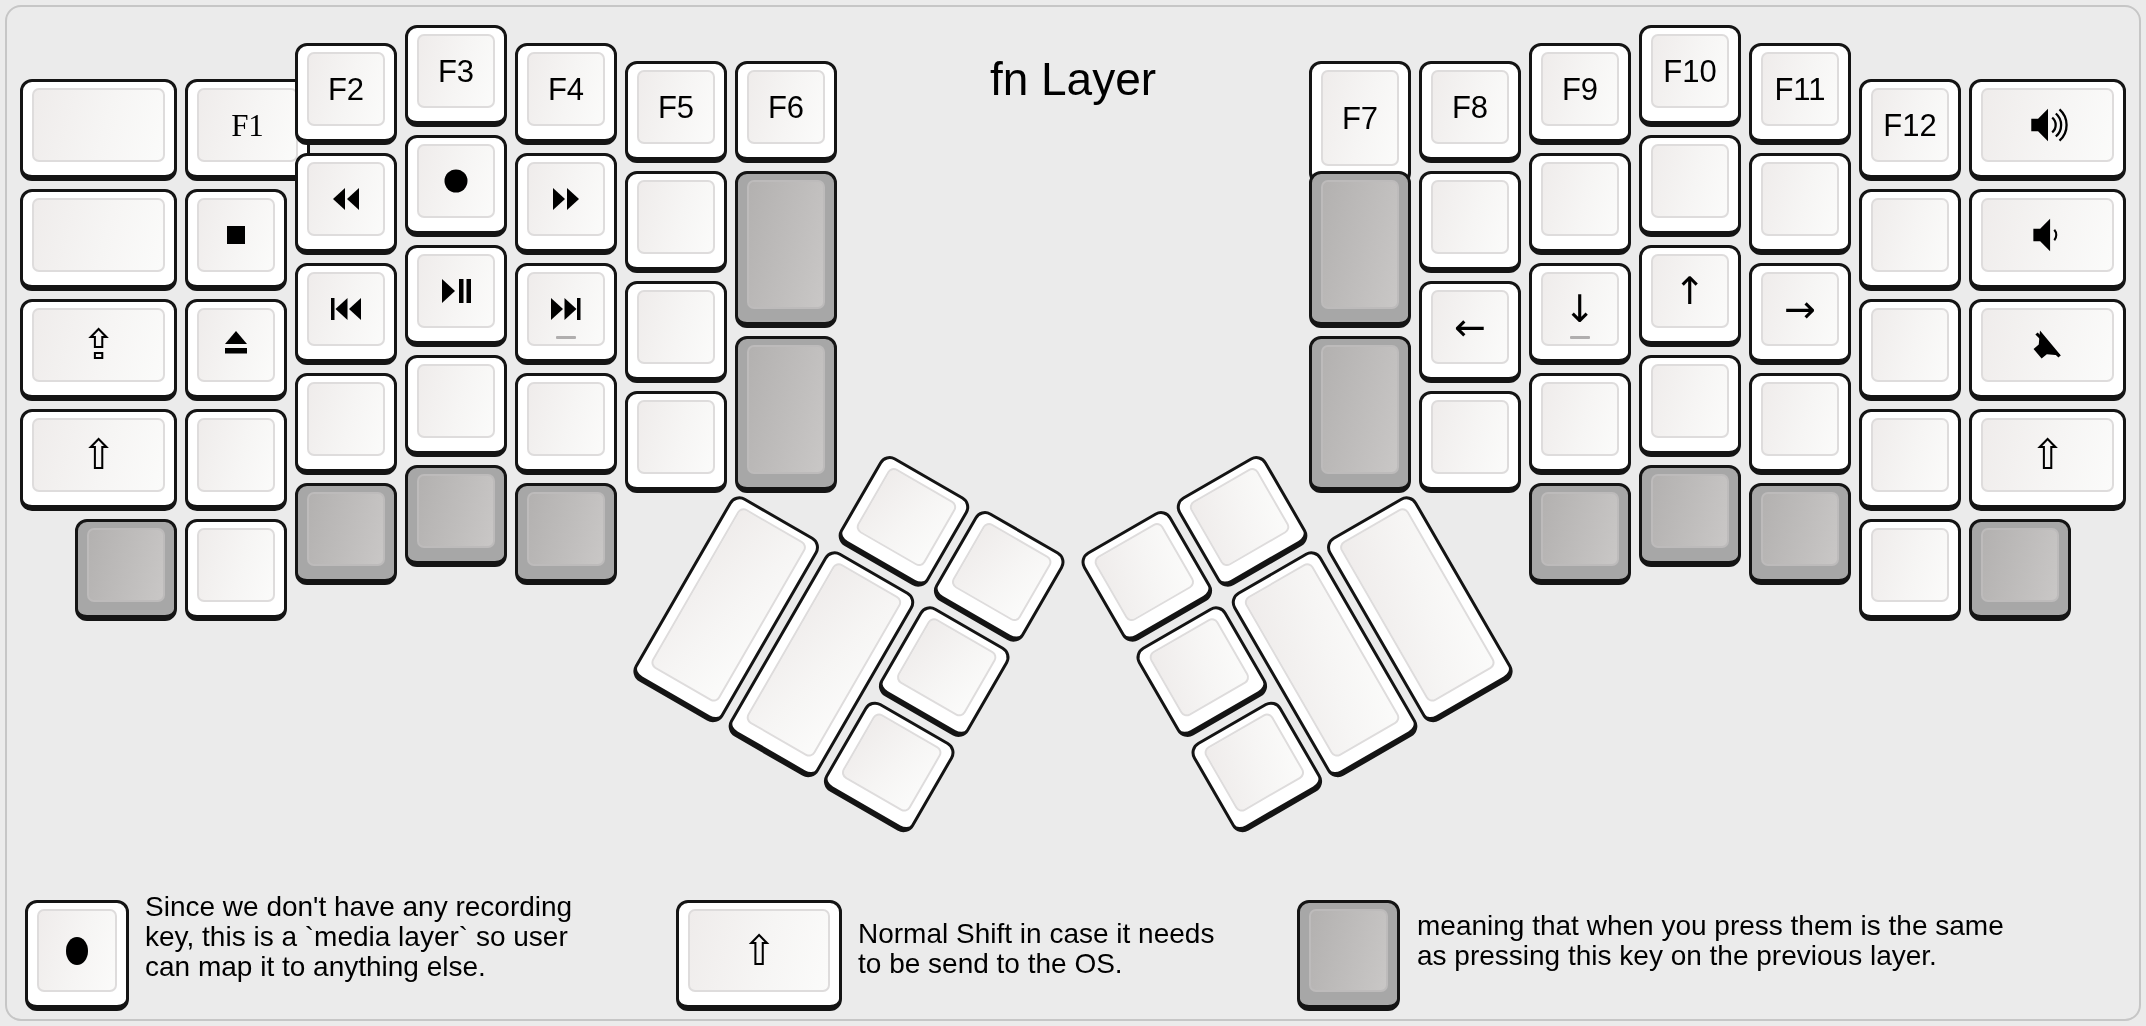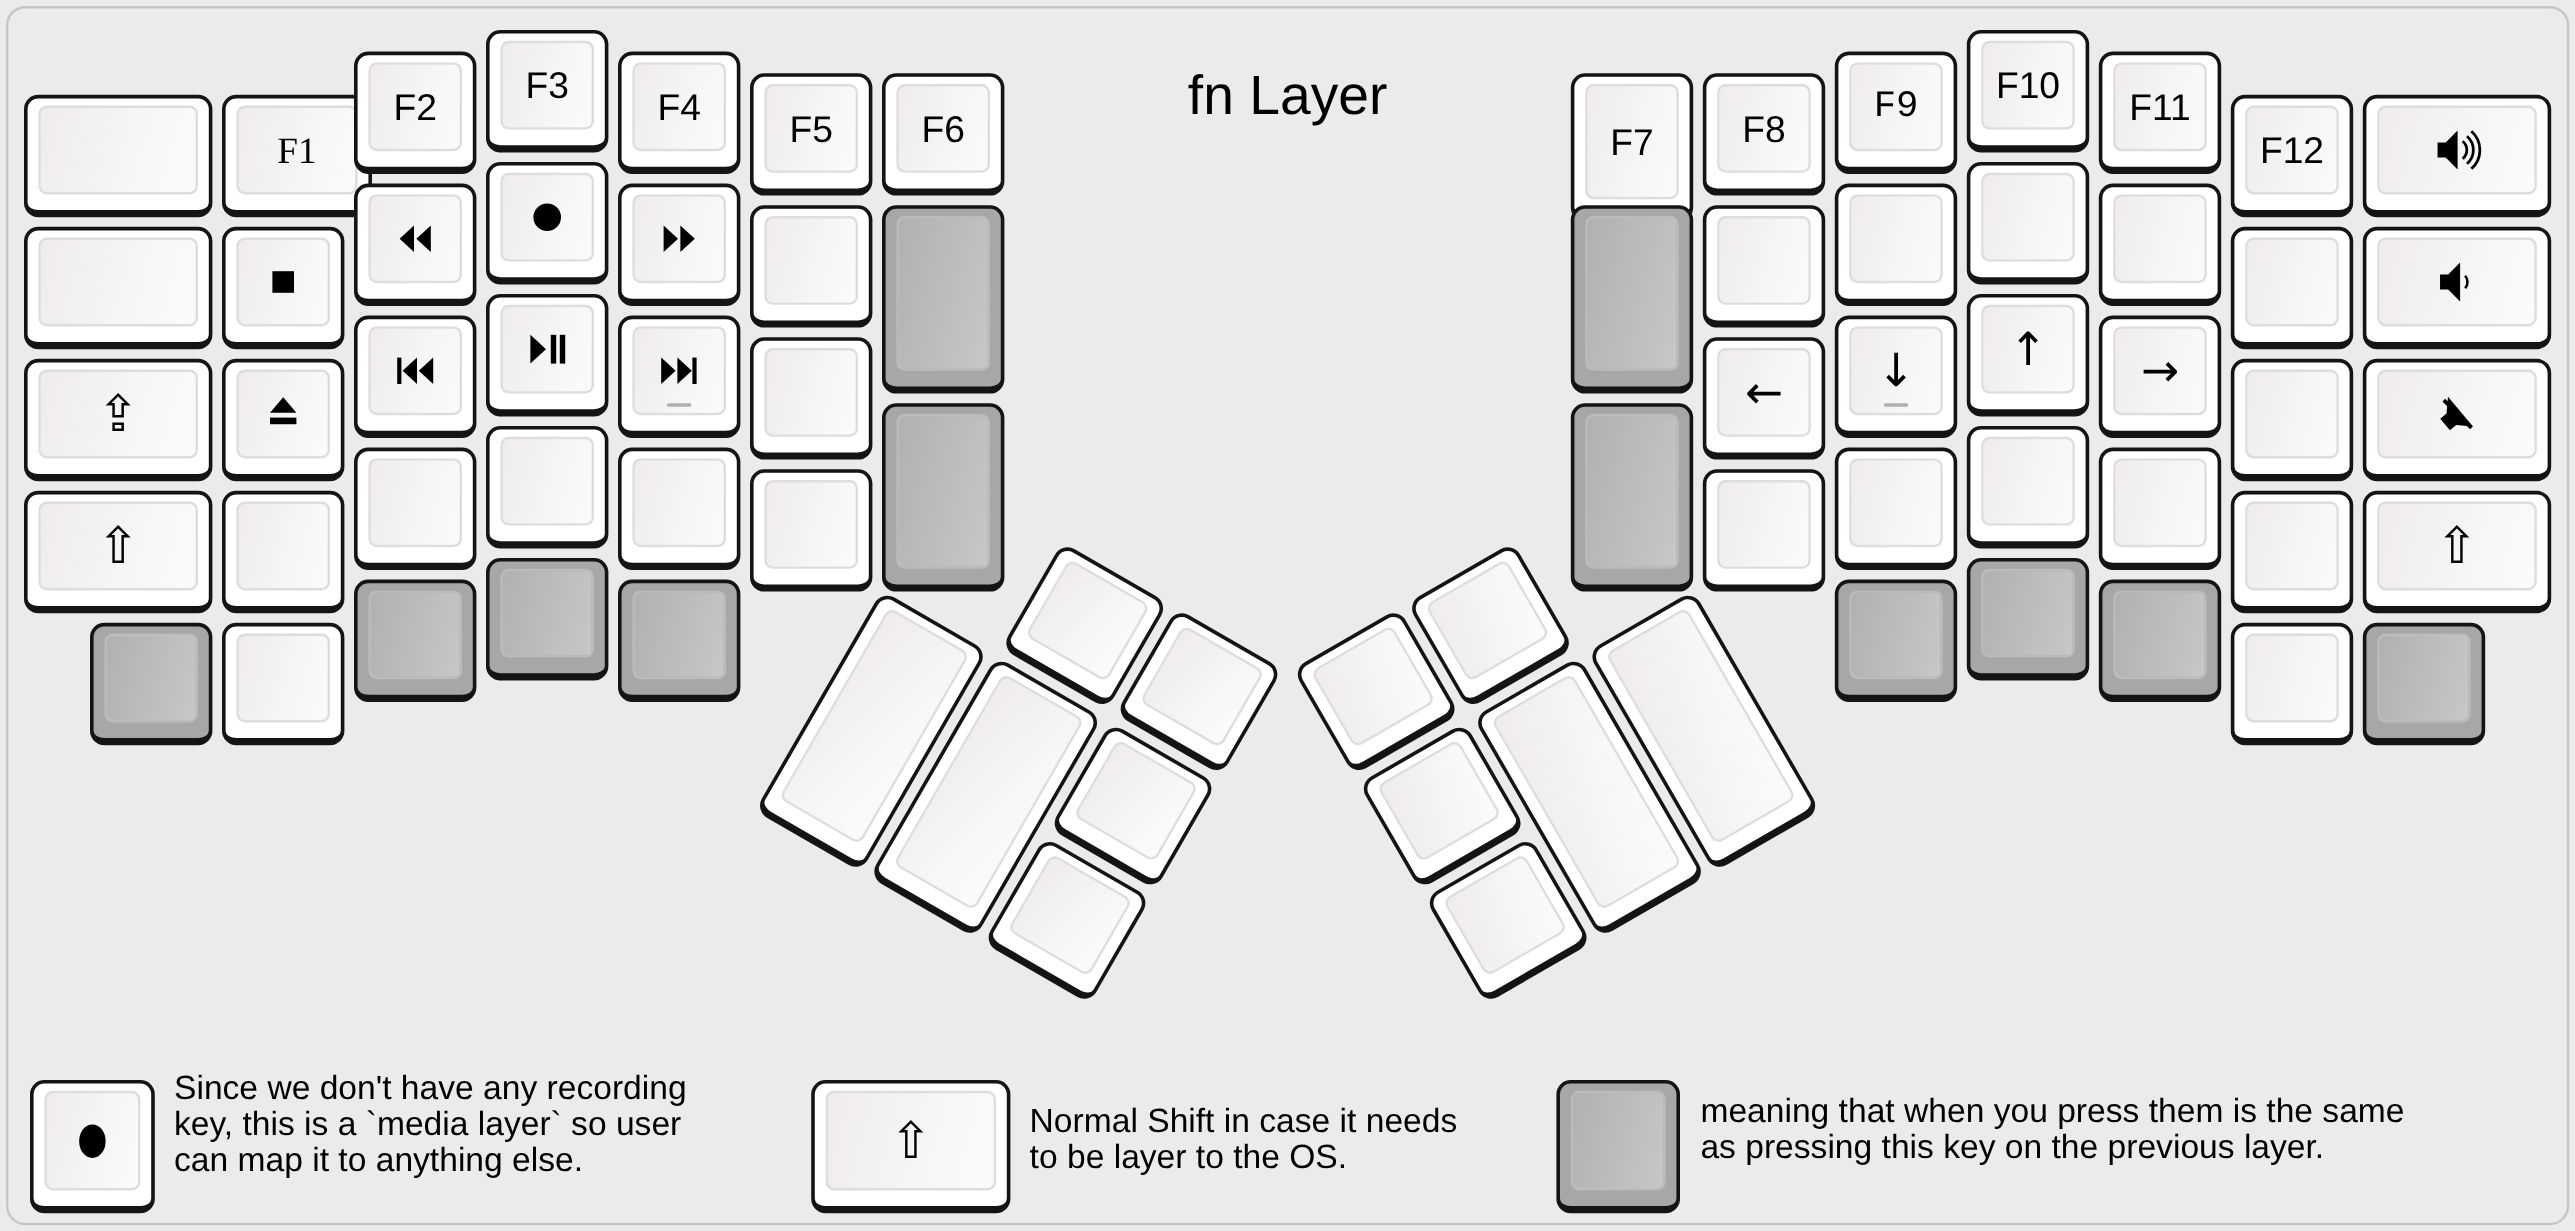--- a/index.html
+++ b/index.html
@@ -228,21 +228,21 @@
       <div class="keytop"></div>
     </div>
     <div class="key white" style="left: 1419px; top: 281px; width: 102px; height: 102px;">
       <div class="keytop">
         <span class="sym">←</span>
       </div>
     </div>
     <div class="key white" style="left: 1419px; top: 391px; width: 102px; height: 102px;">
       <div class="keytop"></div>
     </div>
-    <div class="key white" style="left: 1529px; top: 43px; width: 102px; height: 102px; font-family: Liberation Mono, monospace;">
+    <div class="key white" style="left: 1529px; top: 43px; width: 102px; height: 102px;">
       <div class="keytop">
         <span class="glyph">F9</span>
       </div>
     </div>
     <div class="key white" style="left: 1529px; top: 153px; width: 102px; height: 102px;">
       <div class="keytop"></div>
     </div>
     <div class="key white" style="left: 1529px; top: 263px; width: 102px; height: 102px;">
       <div class="keytop">
         <span class="sym">↓</span>
@@ -402,21 +402,21 @@
     <div>can map it to anything else.</div>
   </div>
 
   <div class="key white" style="left:676px;top:900px;width:166px;height:111px;">
     <div class="keytop">
         <span class="sym big">⇧</span>
       </div>
   </div>
   <div class="legend-text" style="left:858px;top:919px;">
     <div>Normal Shift in case it needs</div>
-    <div>to be layer to the OS.</div>
+    <div>to be send to the OS.</div>
   </div>
 
   <div class="key gray" style="left:1297px;top:900px;width:103px;height:111px;">
     <div class="keytop"></div>
   </div>
   <div class="legend-text" style="left:1417px;top:911px;">
     <div>meaning that when you press them is the same</div>
     <div>as pressing this key on the previous layer.</div>
   </div>
 </div>

